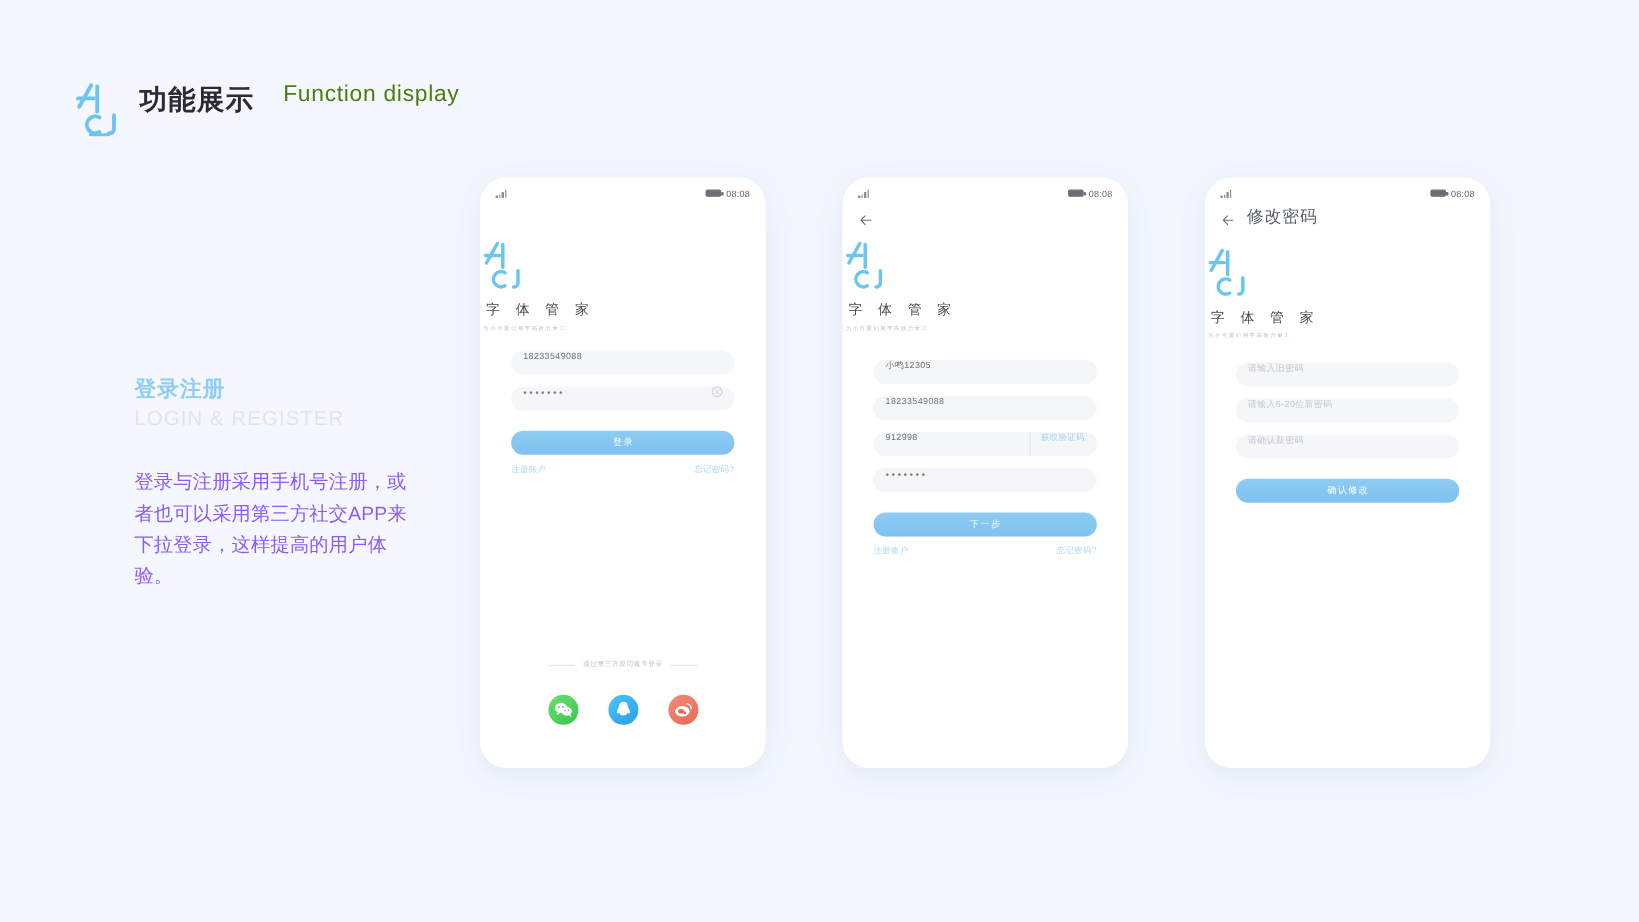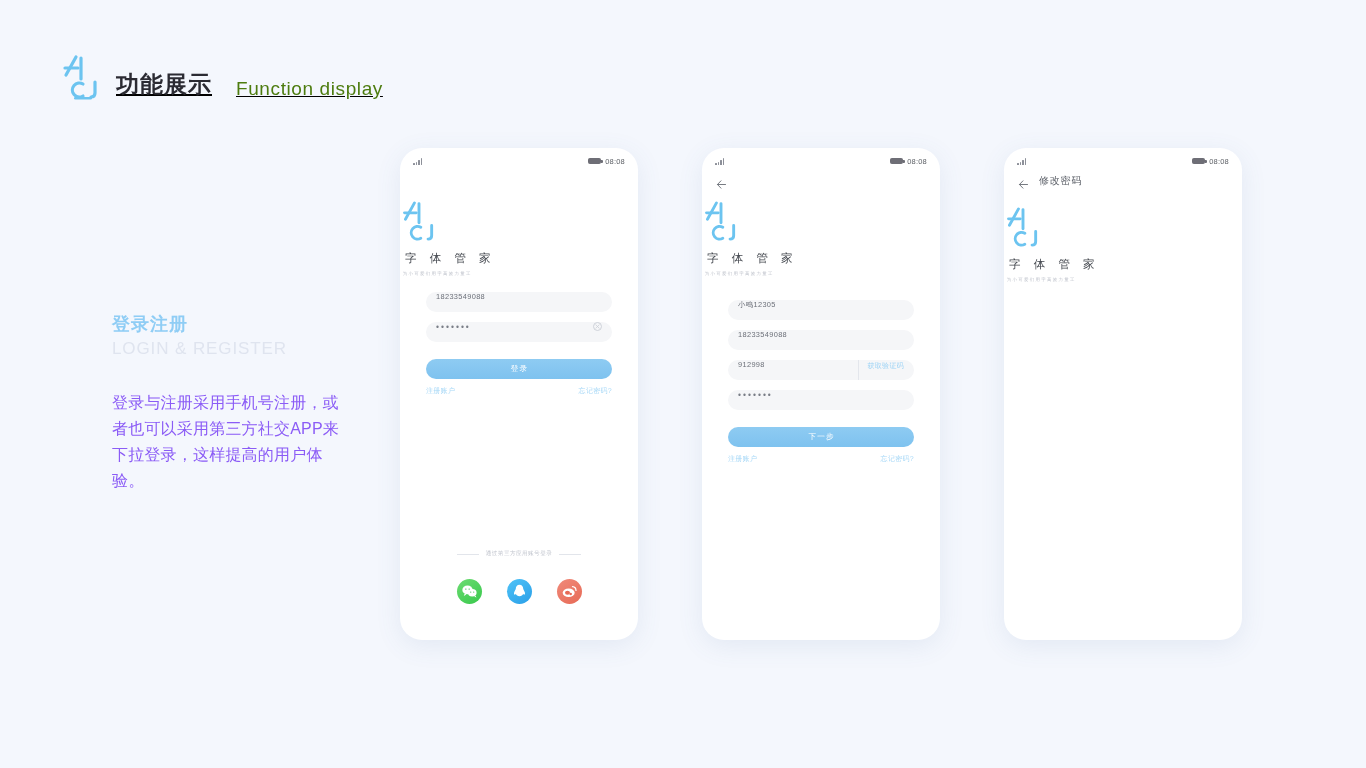--- a/index.html
+++ b/index.html
@@ -10,25 +10,24 @@
     background: #f4f7fd;
     font-family: "Liberation Sans", "DejaVu Sans", sans-serif;
     overflow: hidden;
     position: relative;
   }
 
   
   .page-header {
     position: absolute;
     left: 60px;
-    top: 54px;
-    display: flex;
-    align-items: flex-end;
+    top: 68px;
+    display: flex;
+    align-items: flex-start;
     gap: 14px;
-    text-decoration: underline;
   }
   .brand-mark {
     width: 42px;
     height: 46px;
     position: relative;
   }
   .brand-mark svg { display: block; }
   .header-cn {
     font-size: 23px;
     font-weight: bold;
@@ -118,21 +117,21 @@
   
   .nav-bar {
     height: 26px;
     display: flex;
     align-items: center;
     padding: 0 14px;
     gap: 10px;
   }
   .back-arrow { width: 11px; height: 11px; flex: none; }
   .nav-title {
-    font-size: 10px;
+    font-size: 14px;
     color: #5c6068;
     letter-spacing: 0.8px;
   }
 
   
   .logo-block {
     display: flex;
     flex-direction: column;
     align-items: flex-start;
   }
@@ -461,13 +460,25 @@
             <path d="M21 4 L21 25"></path>
           <path d="M23 30 A7 7 0 1 0 23 42"></path>
             <path d="M35 28 L35 39 Q35 43 31 43"></path>
         </g>
       </svg>
     </div>
     <div class="app-name">字 体 管 家</div>
     <div class="app-slogan">为小可爱们用字高效力量工</div>
   </div>
 
+  <div class="form" style="margin-top:20px;">
+    <div class="field">
+      <span class="field-value placeholder">请输入旧密码</span>
+    </div>
+    <div class="field">
+      <span class="field-value placeholder">请输入6-20位新密码</span>
+    </div>
+    <div class="field">
+      <span class="field-value placeholder">请确认新密码</span>
+    </div>
+    <button class="submit-btn">确认修改</button>
+  </div>
 </div>
 
 </body></html>

